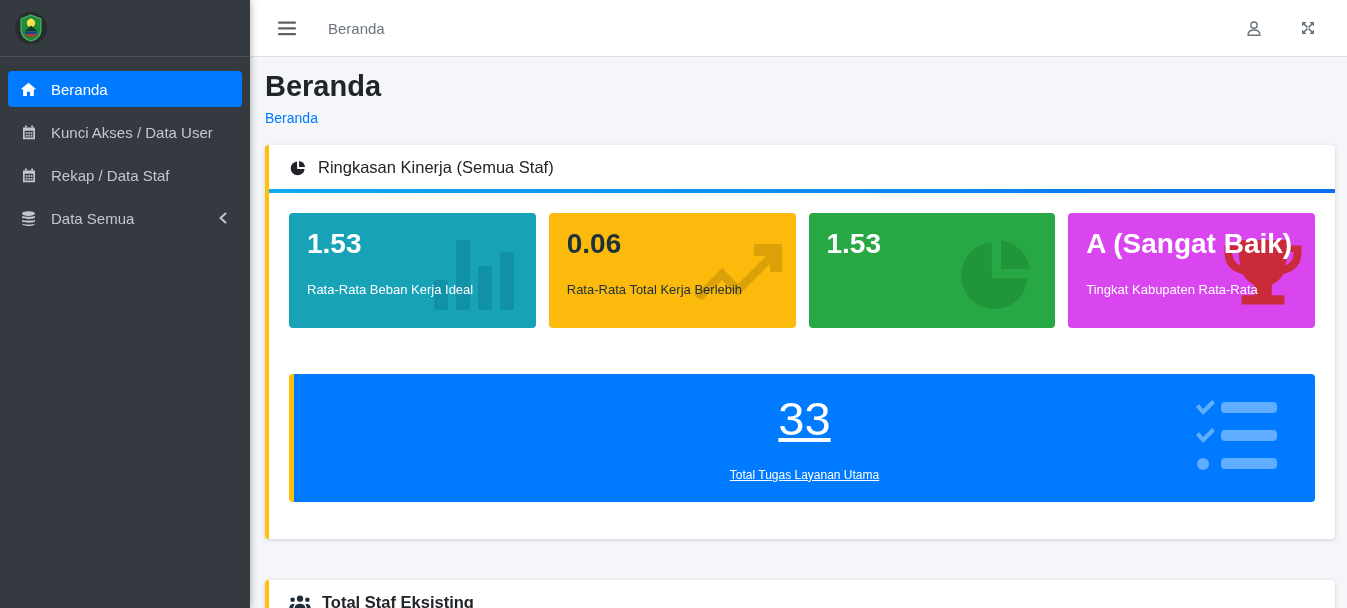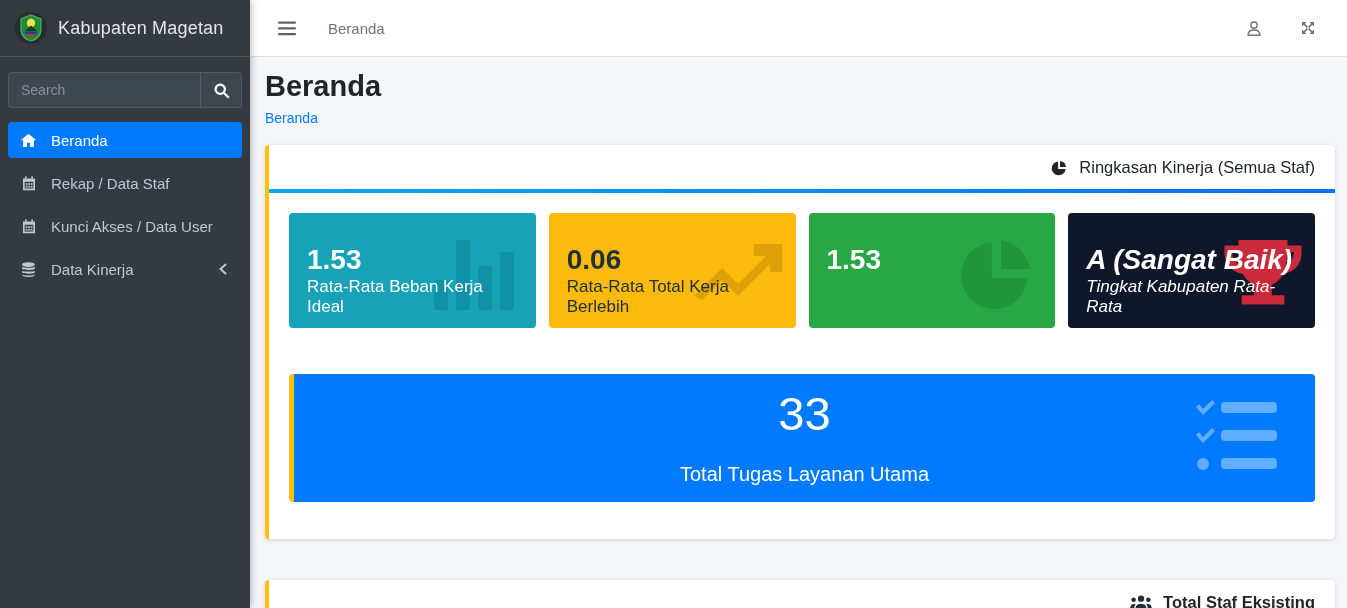--- a/index.html
+++ b/index.html
@@ -61,85 +61,73 @@
 
   .content { flex:1; padding:0 12px 0 15px; overflow:hidden; }
   .page-title { font-size:29px; font-weight:700; color:#212529; margin-top:13px; line-height:1.15; }
   .breadcrumb { margin-top:7px; font-size:14px; }
   .breadcrumb a { color:#007bff; text-decoration:none; cursor:pointer; }
 
   .card {
     background:#fff; border-radius:4px; border-left:4px solid #ffc107;
     box-shadow:0 1px 4px rgba(0,0,0,.15); margin-top:19px;
   }
-  .card-header { display:flex; align-items:center; gap:11px; padding:13px 20px 12px 20px;justify-content:flex-end; }
+  .card-header { display:flex; align-items:center; gap:11px; padding:13px 20px 12px 20px; }
   .card-title { font-size:16.5px; color:#212529; }
   .card-title.bold { font-weight:700; }
   .gradient-bar { height:4px; background:linear-gradient(90deg,#0ea7f0,#0a6ff2); }
   .card-body { padding:20px 20px 37px 20px; }
 
   .info-row { display:flex; gap:13px; }
   .info-box {
-    flex:1; height:115px; border-radius:4px; padding:29px 18px 0 18px;
+    flex:1; height:115px; border-radius:4px; padding:13px 18px 0 18px;
     position:relative; overflow:hidden; color:#fff;
   }
   .info-box .value { font-size:28px; font-weight:700; line-height:1.25; position:relative; z-index:2; }
-  .info-box .label { font-size:17px; position:relative; z-index:2; }
+  .info-box .label { font-size:13px; margin-top:21px; position:relative; z-index:2; }
   .info-box .watermark { position:absolute; z-index:1; }
   .box-0 { background:#17a2b8; }
   .box-0 .watermark { right:14px; bottom:18px; fill:#1191a5; }
   .box-1 { background:#fcbb0c; color:#20313b; }
   .box-1 .watermark { right:12px; bottom:26px; fill:#dba106; }
   .box-2 { background:#28a745; }
   .box-2 .watermark { right:16px; top:18px; fill:#219539; }
-  .box-3 { background:#0f172a;font-style:italic; }
+  .box-3 { background:#d946ef; }
   .box-3 .watermark { right:10px; top:22px; fill:#cb2a3a; }
 
   .callout {
     margin-top:46px; height:128px; background:#007bff;
     border-left:5px solid #ffc107; border-radius:4px;
     position:relative; display:flex; flex-direction:column;
-    align-items:center; justify-content:center; color:#fff; overflow:hidden;
+    align-items:center; justify-content:center; color:#fff; overflow:hidden;text-decoration:underline;
   }
   .callout .big-value { font-size:47px; font-weight:300; line-height:1; }
-  .callout .big-label { font-size:20px; margin-top:26px; }
+  .callout .big-label { font-size:12px; margin-top:26px; }
   .callout .tasks-wm { position:absolute; right:34px; top:50%; transform:translateY(-50%); }
 
   .card.second { margin-top:41px; height:120px; }
 </style>
 </head>
 <body>
 
 <aside class="sidebar">
   <div class="brand">
     <span style="display:flex">
       <svg width="34" height="34" viewBox="0 0 34 34">
         <circle cx="17" cy="17" r="16" fill="#272c31"></circle>
         <path d="M17 4 L27 8 V18 C27 25 22 29 17 30 C12 29 7 25 7 18 V8 Z" fill="#1e8a3c" stroke="#49b45f" stroke-width="1.2"></path>
         <circle cx="17" cy="12" r="4.2" fill="#f7e04a"></circle>
         <path d="M17 6.5 L18.2 10 H15.8 Z" fill="#f7e04a"></path>
         <path d="M11 20 L17 14.5 L23 20 Z" fill="#143a22"></path>
         <rect x="11" y="20.5" width="12" height="2.4" fill="#1c3f8f"></rect>
         <rect x="11.8" y="23.3" width="10.4" height="2.2" fill="#c6312e"></rect>
       </svg>
     </span>
-    <span class="brand-title">Kabupaten Magetan</span>
   </div>
 
-  <div class="sidebar-search">
-    <input type="text" placeholder="Search" style="">
-    <button>
-      <span style="display:flex">
-        <svg width="17" height="17" viewBox="0 0 20 20" fill="none" stroke="#fff" stroke-width="2.6">
-          <circle cx="8.5" cy="8.5" r="5.5"></circle>
-            <line x1="13" y1="13" x2="18.5" y2="18.5"></line>
-        </svg>
-      </span>
-    </button>
-  </div>
 
   <nav class="nav-menu">
     <div class="nav-item active">
       <span class="nav-icon">
         <svg width="17" height="17" viewBox="0 0 24 24" fill="#fff">
           <path d="M12 2.5 L23 11.5 h-3.4 V21 h-5.4 v-6 h-4.4 v6 H4.4 V11.5 H1 Z"></path>
         </svg>
       </span>
       <span>Beranda</span>
     </div>
@@ -150,49 +138,49 @@
           <path d="M6 1.5 h2.6 v3 H6 Z M15.4 1.5 H18 v3 h-2.6 Z"></path>
           <path d="M3 4.5 h18 V22 H3 Z M5.5 9.5 v10 h13 v-10 Z" fill-rule="evenodd"></path>
           <rect x="7" y="11.5" width="2.6" height="2.6"></rect>
             <rect x="10.8" y="11.5" width="2.6" height="2.6"></rect>
             <rect x="14.6" y="11.5" width="2.6" height="2.6"></rect>
           <rect x="7" y="15.5" width="2.6" height="2.6"></rect>
             <rect x="10.8" y="15.5" width="2.6" height="2.6"></rect>
             <rect x="14.6" y="15.5" width="2.6" height="2.6"></rect>
         </svg>
       </span>
-      <span>Rekap / Data Staf</span>
+      <span>Kunci Akses / Data User</span>
     </div>
 
     <div class="nav-item">
       <span class="nav-icon">
         <svg width="16" height="17" viewBox="0 0 24 24" fill="#c2c7d0">
           <path d="M6 1.5 h2.6 v3 H6 Z M15.4 1.5 H18 v3 h-2.6 Z"></path>
           <path d="M3 4.5 h18 V22 H3 Z M5.5 9.5 v10 h13 v-10 Z" fill-rule="evenodd"></path>
           <rect x="7" y="11.5" width="2.6" height="2.6"></rect>
             <rect x="10.8" y="11.5" width="2.6" height="2.6"></rect>
             <rect x="14.6" y="11.5" width="2.6" height="2.6"></rect>
           <rect x="7" y="15.5" width="2.6" height="2.6"></rect>
             <rect x="10.8" y="15.5" width="2.6" height="2.6"></rect>
             <rect x="14.6" y="15.5" width="2.6" height="2.6"></rect>
         </svg>
       </span>
-      <span>Kunci Akses / Data User</span>
+      <span>Rekap / Data Staf</span>
     </div>
 
     <div class="nav-item">
       <span class="nav-icon">
         <svg width="17" height="17" viewBox="0 0 24 24" fill="#c2c7d0">
           <ellipse cx="12" cy="5" rx="9" ry="3.4"></ellipse>
           <path d="M3 8.2 c2 1.8 16 1.8 18 0 V11 c-2 2.2 -16 2.2 -18 0 Z"></path>
           <path d="M3 13.6 c2 1.8 16 1.8 18 0 V16.4 c-2 2.2 -16 2.2 -18 0 Z"></path>
           <path d="M3 19 c2 1.8 16 1.8 18 0 V19.5 c0 1.9 -4 3.2 -9 3.2 s-9 -1.3 -9 -3.2 Z"></path>
         </svg>
       </span>
-      <span>Data Kinerja</span>
+      <span>Data Semua</span>
       <span class="chev">
         <svg width="10" height="12" viewBox="0 0 10 12" fill="none" stroke="#c2c7d0" stroke-width="2" stroke-linecap="round">
           <polyline points="7.5,1.5 2.5,6 7.5,10.5"></polyline>
         </svg>
       </span>
     </div>
   </nav>
 </aside>
 
 <div class="main">

